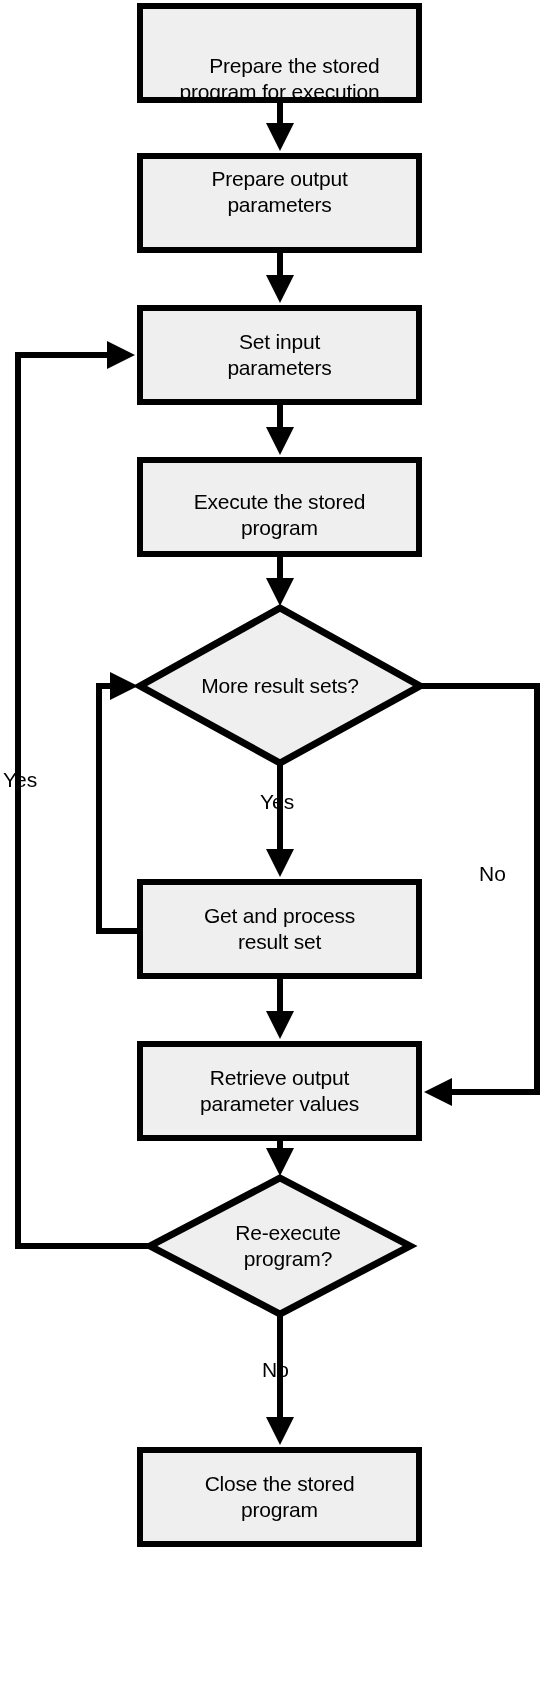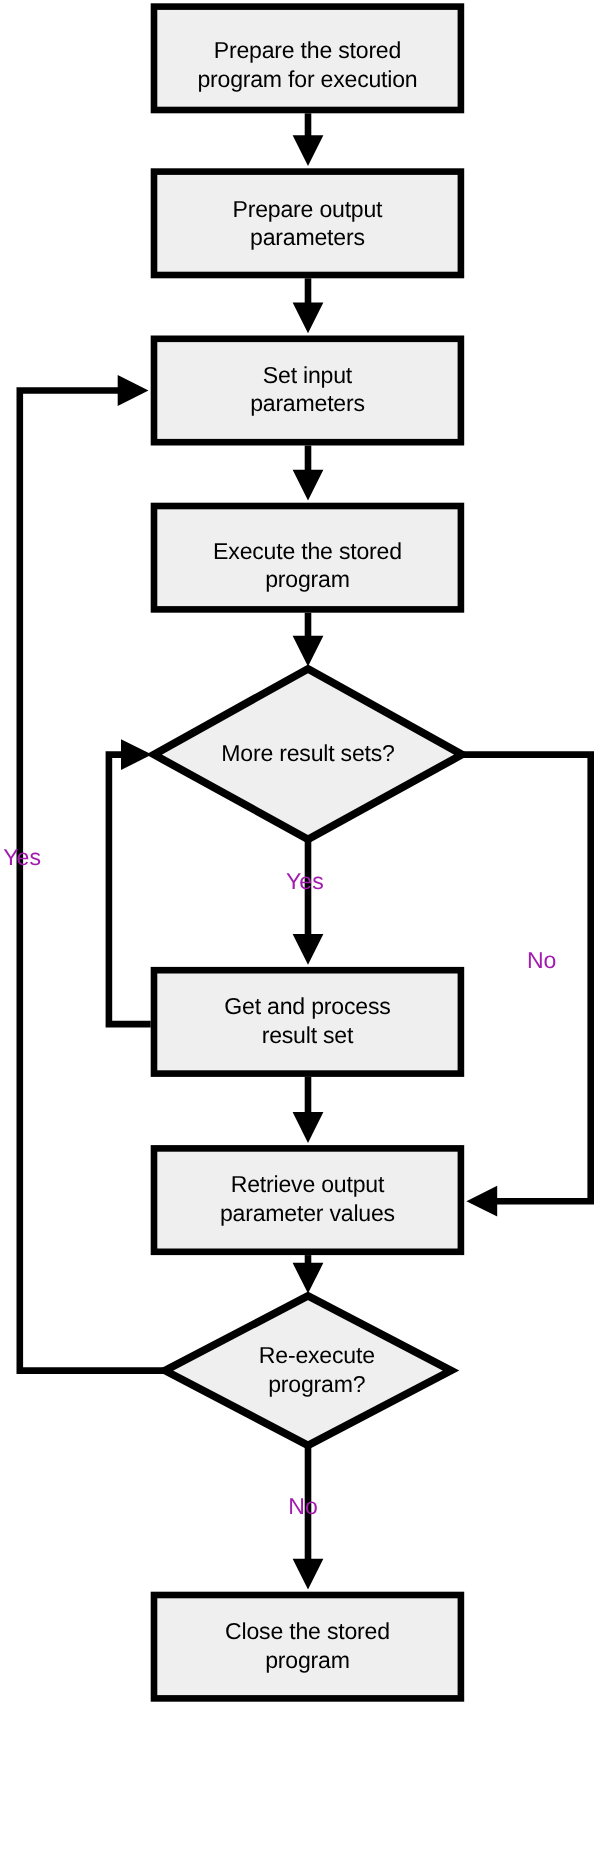--- a/index.html
+++ b/index.html
@@ -17,21 +17,21 @@
     text-align:center;
     color:#000000;
     font-size:21px;
     line-height:26px;
     letter-spacing:-0.2px;
     pointer-events:none;
     white-space:pre-line;
   }
   .edge-label{
     position:absolute;
-    color:#a21caf;
+    color:#000000;
     font-size:21px;
     line-height:24px;
     white-space:nowrap;
   }
 </style>
 </head>
 <body>
 
 <div id="chart-root">
 
@@ -94,24 +94,24 @@
 
       <rect x="140" y="882" width="279" height="94" fill="#efefef" stroke="#000000" stroke-width="6"></rect>
       <rect x="140" y="1044" width="279" height="94" fill="#efefef" stroke="#000000" stroke-width="6"></rect>
 
       <polygon points="280,1178 410,1246 280,1314 150,1246" fill="#efefef" stroke="#000000" stroke-width="7" stroke-linejoin="miter"></polygon>
 
       <rect x="140" y="1450" width="279" height="94" fill="#efefef" stroke="#000000" stroke-width="6"></rect>
     </g>
   </svg>
 
-  <div class="node-label" style="left:137px;top:2px;width:285px;height:116px;">Prepare the stored
+  <div class="node-label" style="left:137px;top:21px;width:285px;height:116px;text-align:right;">Prepare the stored
 program for execution</div>
 
-  <div class="node-label" style="left:137px;top:168px;width:285px;height:72px;">Prepare output
+  <div class="node-label" style="left:137px;top:156px;width:285px;height:72px;">Prepare output
 parameters</div>
 
   <div class="node-label" style="left:137px;top:305px;width:285px;height:100px;border-radius:19px;">Set input
 parameters</div>
 
   <div class="node-label" style="left:137px;top:457px;width:285px;height:116px;">Execute the stored
 program</div>
 
   <div class="node-label" style="left:150px;top:646px;width:260px;height:80px;">More result sets?</div>
 

